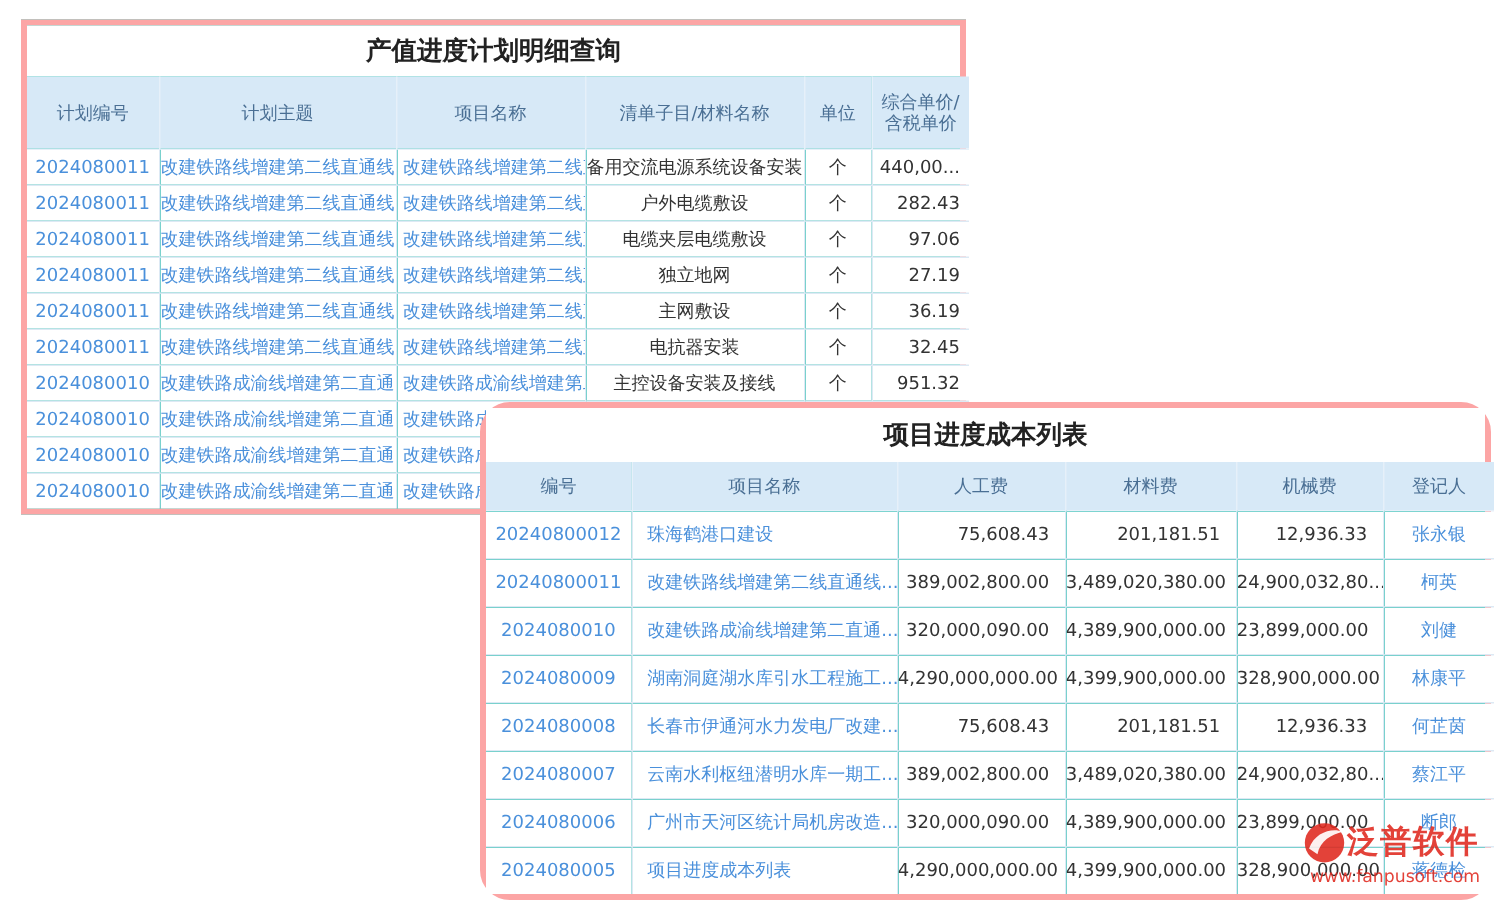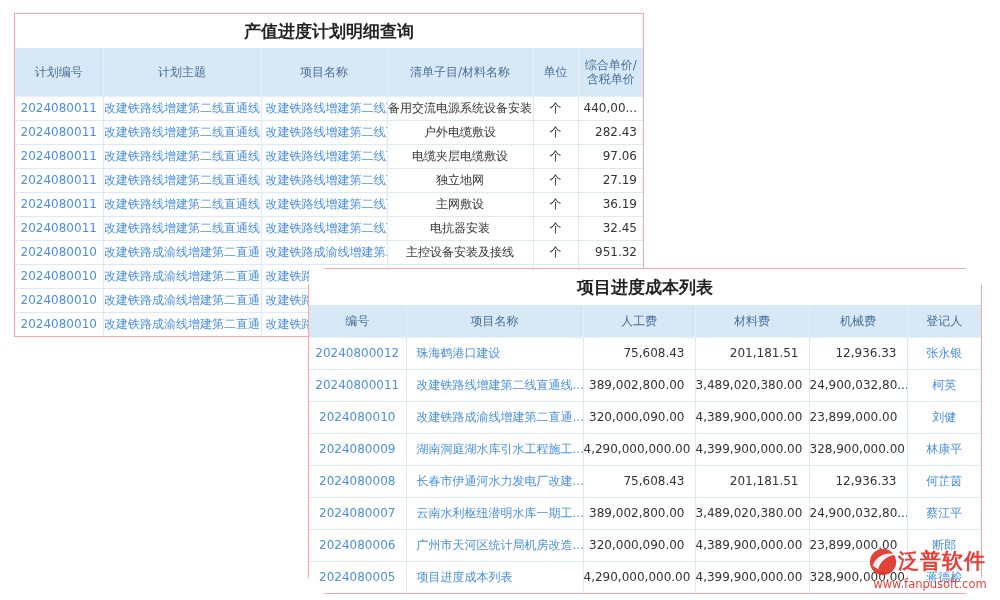--- a/index.html
+++ b/index.html
@@ -5,31 +5,31 @@
   * { box-sizing: border-box; margin: 0; padding: 0; }
   html,body { width:1000px; height:600px; overflow:hidden; }
   body {
     position: relative;
     background: #ffffff;
     font-family: "DejaVu Sans", "Liberation Sans", sans-serif;
   }
   .panel {
     position: absolute;
     background: #14b8a6;
-    border: 1px solid #fca5a5;
+    border: 4px solid #fca5a5;
   }
   .panel-title {
     text-align: center;
     font-weight: bold;
     color: #222;
     background: #ffffff;
   }
   #detail-panel { left:14px; top:13px; width:630px; }
   #detail-panel .panel-title { height:34px; line-height:34px; font-size:17px; }
-  #cost-panel { left:308px; top:268px; width:674px; z-index:2;border-radius:20px; }
+  #cost-panel { left:320px; top:268px; width:674px; z-index:2;border-radius:20px; }
   #cost-panel .panel-title { height:36px; line-height:36px; font-size:17px; }
 
   table { border-collapse: collapse; table-layout: fixed; width:100%; }
   th {
     background: #d7e9f7;
     color: #46699_\;  
   }
   th {
     background: #d7e9f7;
     color: #4a6f94;

